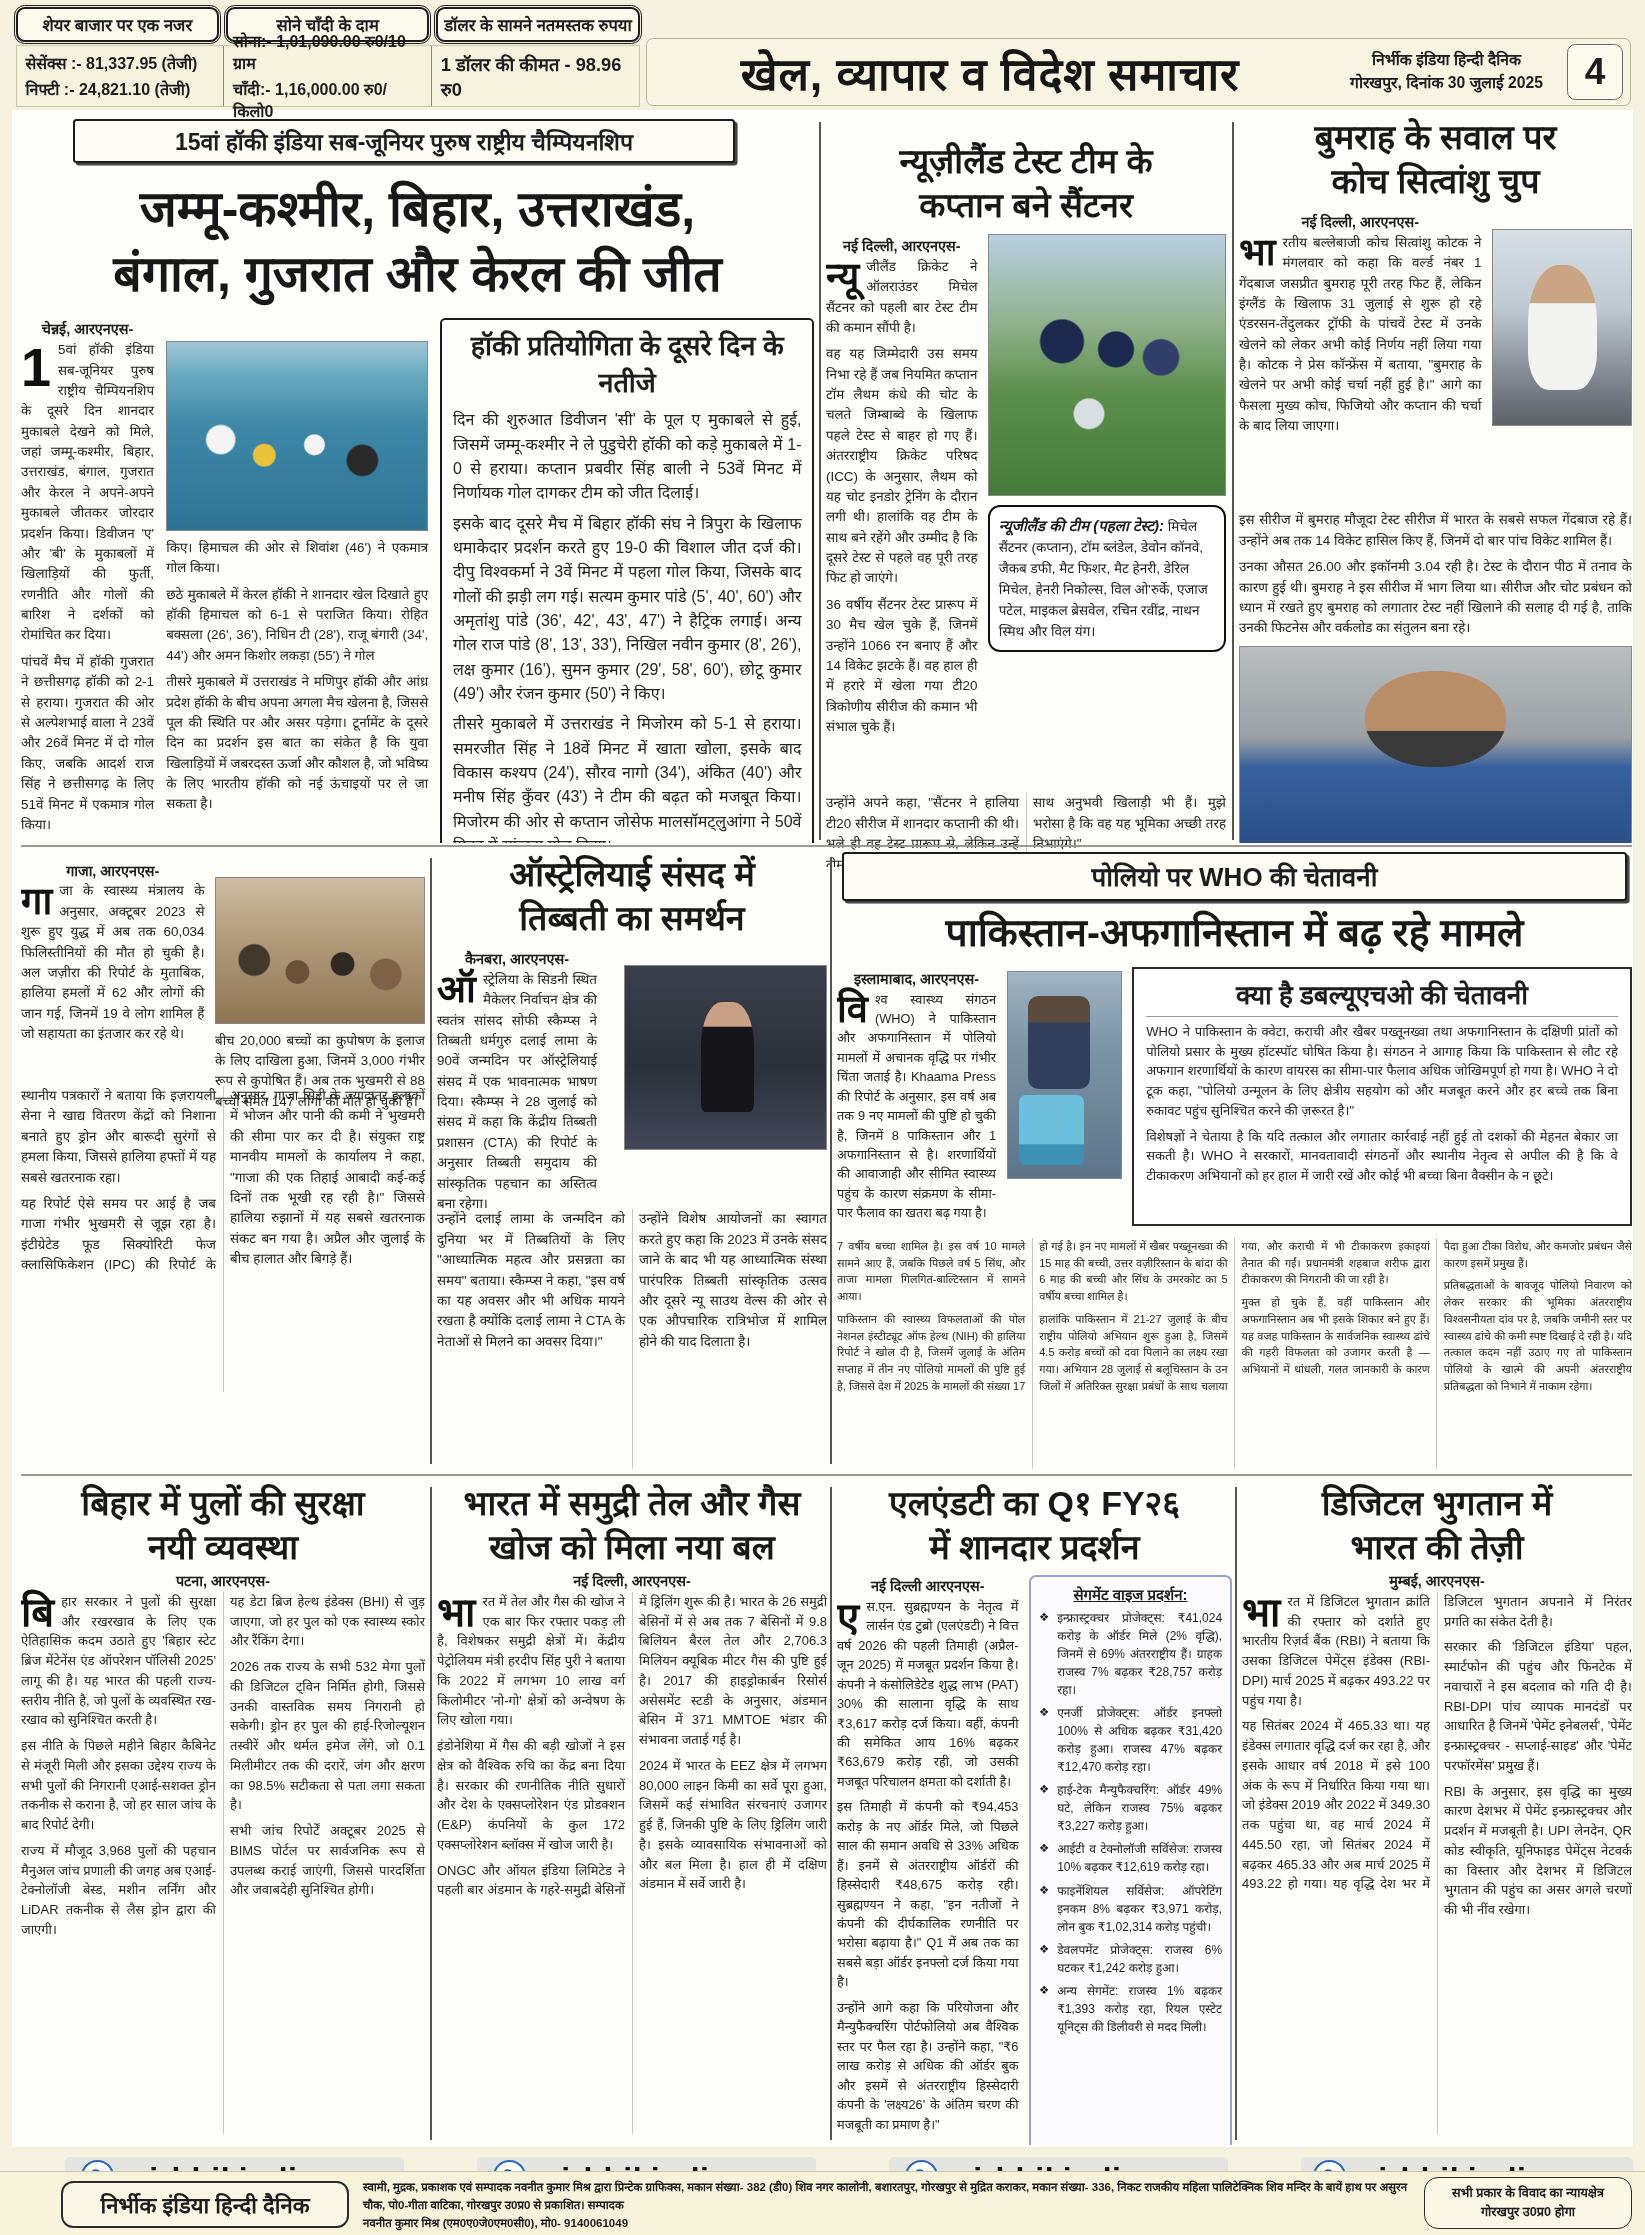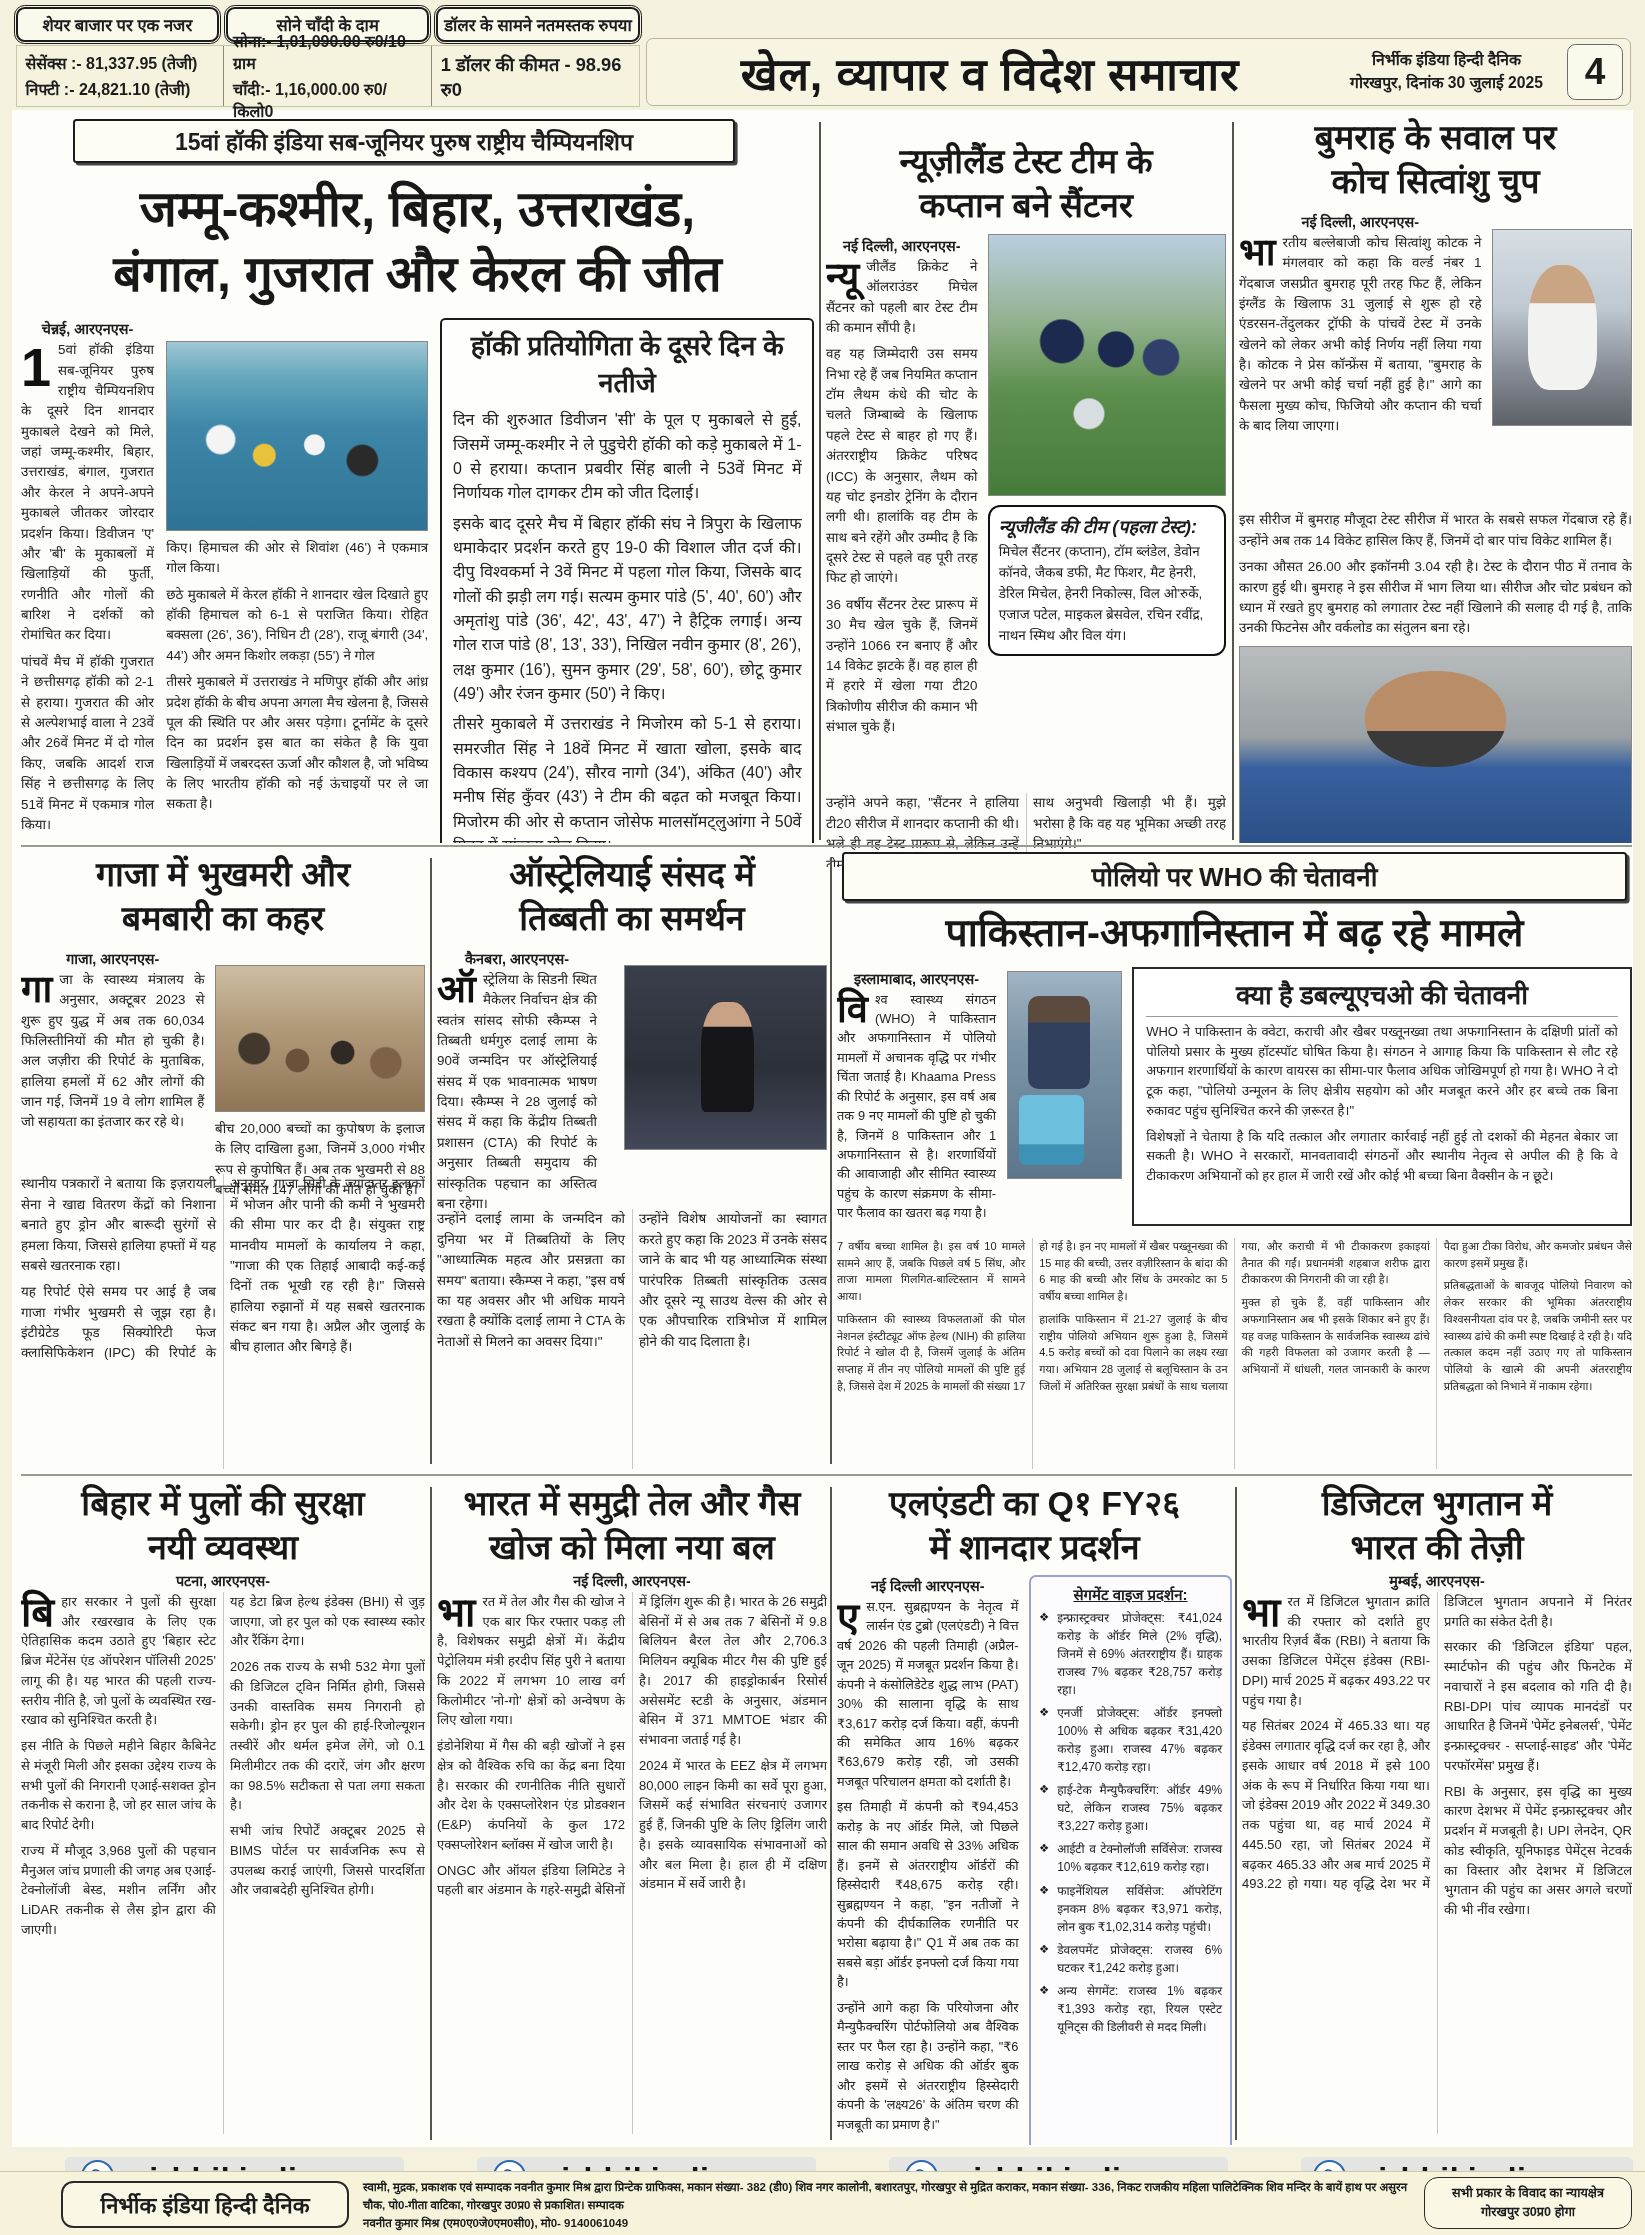--- a/index.html
+++ b/index.html
@@ -65,21 +65,21 @@
      radial-gradient(circle at 62% 45%, #2f2a24 0 9%, transparent 10%),
      radial-gradient(circle at 85% 58%, #7d6248 0 9%, transparent 10%); }
   .ph-parliament { background:linear-gradient(180deg,#3a3f4c 0%,#2c3039 55%,#43485a 100%); position:relative; }
   .ph-parliament::before { content:""; position:absolute; left:38%; top:20%; width:26%; height:60%; background:linear-gradient(180deg,#c9a184 0 22%,#15151a 23% 100%); border-radius:40% 40% 8% 8%; }
   .ph-polio { background:linear-gradient(180deg,#9fb4c4 0%,#7d95a8 35%,#5d758a 100%); position:relative; }
   .ph-polio::before { content:""; position:absolute; left:18%; top:12%; width:55%; height:45%; border-radius:10.5px; background:linear-gradient(180deg,#5d4a3e 0 28%,#31405c 29% 100%); }
   .ph-polio::after { content:""; position:absolute; left:10%; top:60%; width:58%; height:34%; border-radius:7px; background:linear-gradient(180deg,#6cc0dd 0 70%,#3e92b5 71% 100%); }
 
   
   .teambox { border:2.6px solid #111; border-radius:12.2px; padding:7px 8.7px; font-size:13.5px; line-height:1.55; background:#fff; }
-  .teambox b { font-style:italic; font-size:18px;text-align:right; }
+  .teambox b { font-style:italic; font-size:15px;text-align:right; }
   .warnbox { border:2.2px solid #2a2a2a; background:#fff; padding:7px 12.2px; }
   .warnbox .wtitle { font-weight:900; font-size:26px; text-align:center; border-bottom:0.9px solid #999; padding-bottom:3.5px; margin-bottom:5.2px; }
   .segbox { border:2.2px solid #9aa0cf; border-radius:7px; background:#fcfcff; box-shadow:1.7px 1.7px 0 #c4c7e4; padding:7px 7.9px; }
   .segbox .stitle { font-weight:900; font-size:15px; text-align:center; text-decoration:underline; margin-bottom:5.2px; }
   .segbox ul { list-style:none; }
   .segbox li { display:flex; gap:6.1px; font-size:12px; line-height:1.5; text-align:justify; margin-bottom:5.2px; }
   .segbox .bul { flex:0 0 12.2px; font-size:11.4px; color:#15151d; }
 
   
   .fbar { position:absolute; height:45px; background:#e4e4e2; border-radius:5.2px; display:flex; align-items:center; gap:12.2px; padding:0 12.2px; }
@@ -220,24 +220,20 @@
       </div>
     </div>
     <div class="body-txt cols-2" style="height:131px; margin-top:5.2px;">
       <p>इस सीरीज में भारत 1-2 से पीछे है और अंतिम मुकाबले में वापसी की उम्मीद है। मैनचेस्टर टेस्ट में उन्होंने 2/112 के आंकड़े दर्ज किए थे।</p>
     </div>
   </div>
 
   <div class="rule-h" style="left:21px; top:845px; width:1611px;"></div>
 
   <div class="art" style="left:21px; top:852px; width:404px; height:617px;">
-    <div class="hl hl-md">
-      <div>गाजा में भुखमरी और</div>
-      <div>बमबारी का कहर</div>
-    </div>
     <div style="display:flex; gap:10.5px; margin-top:7px; height:227px;">
       <div style="flex:1;">
         <div class="byline">गाजा, आरएनएस-</div>
         <div class="body-txt">
           <p><span class="dropcap" style="font-size:38px;">गा</span><span>जा के स्वास्थ्य मंत्रालय के अनुसार, अक्टूबर 2023 से शुरू हुए युद्ध में अब तक 60,034 फिलिस्तीनियों की मौत हो चुकी है। अल जज़ीरा की रिपोर्ट के मुताबिक, हालिया हमलों में 62 और लोगों की जान गई, जिनमें 19 वे लोग शामिल हैं जो सहायता का इंतजार कर रहे थे।</span></p>
         </div>
       </div>
       <div style="flex:0 0 210px;">
         <div class="photo ph-gaza" style="width:100%; height:147px; margin-top:17.5px;"></div>
         <div class="body-txt" style="margin-top:7px;">

